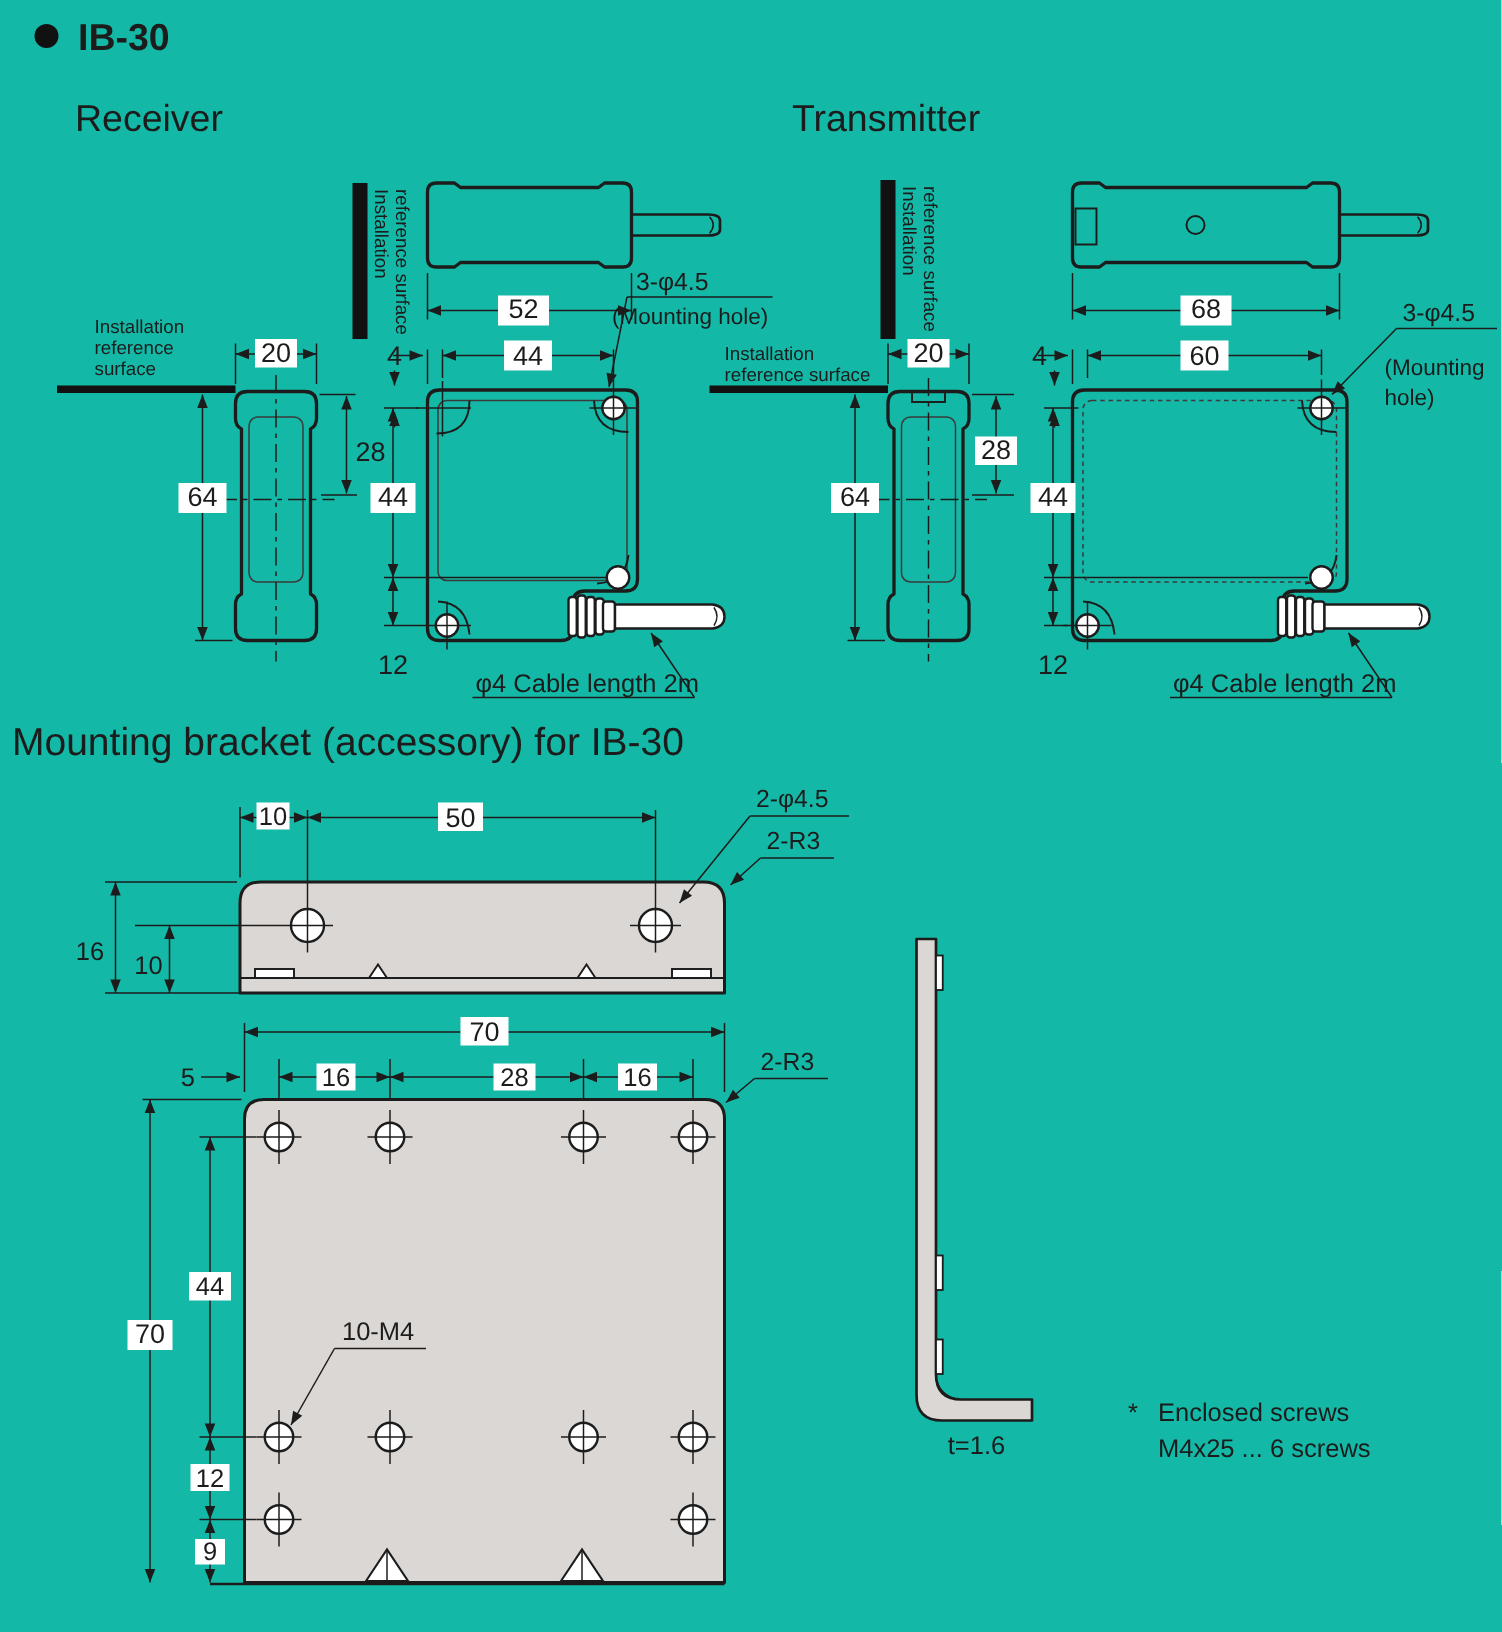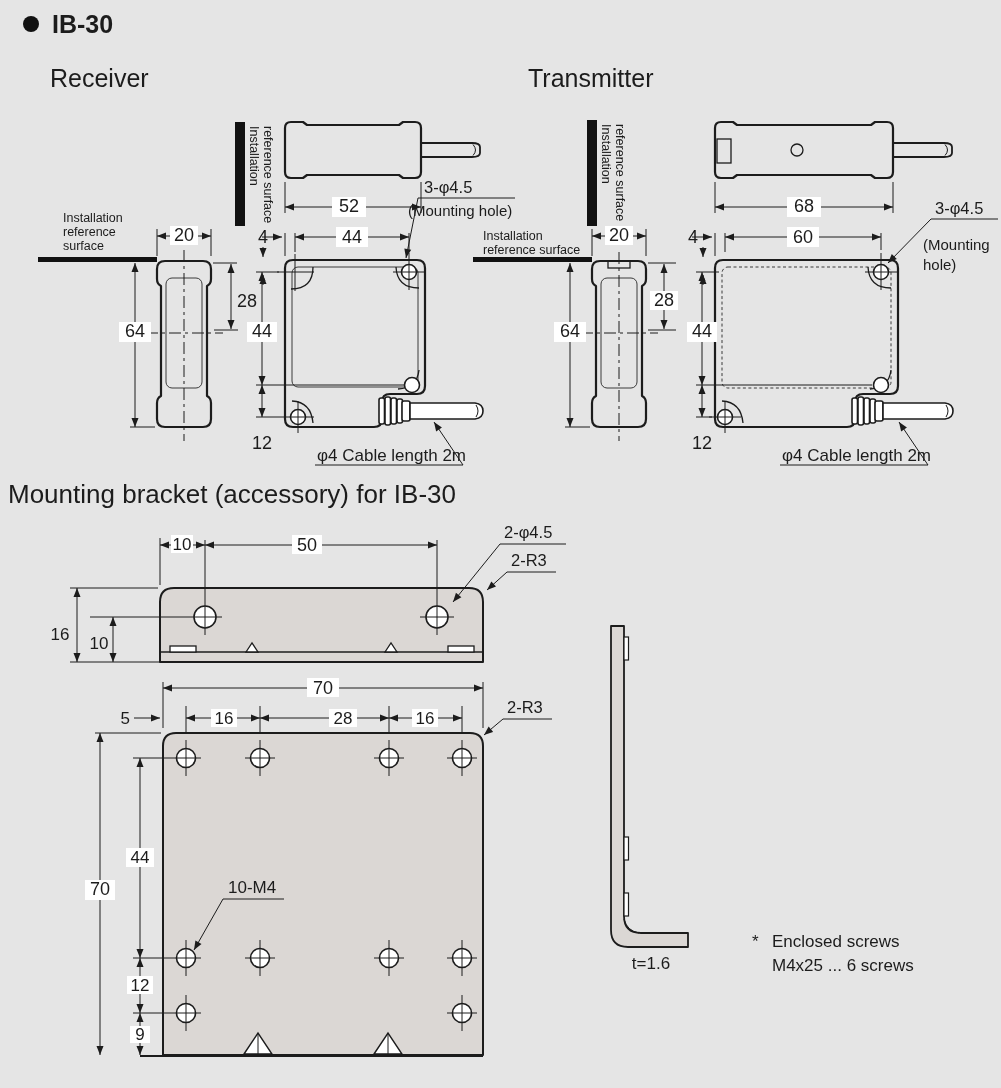--- a/index.html
+++ b/index.html
@@ -1,16 +1,16 @@
 <!DOCTYPE html>
 <html><head>
 <meta charset="utf-8">
 <style>
   html,body{margin:0;padding:0;background:#fff;}
-  .page{position:relative;width:1001px;height:1088px;background:#e5e5e5;overflow:hidden;}
+  .page{position:relative;width:1001px;height:1088px;background:#14b8a6;overflow:hidden;}
   svg text{font-family:"Liberation Sans","DejaVu Sans",sans-serif;fill:#1c1c1c;}
   .cap{font-size:25px;}
   .capb{font-size:25px;font-weight:bold;}
   .cap2{font-size:26px;}
   .d{font-size:18px;}
   .d17{font-size:17px;}
   .s{font-size:12.5px;}
   .lb{font-size:16.5px;}
   .lb15{font-size:15px;}
   .mid{text-anchor:middle;}

